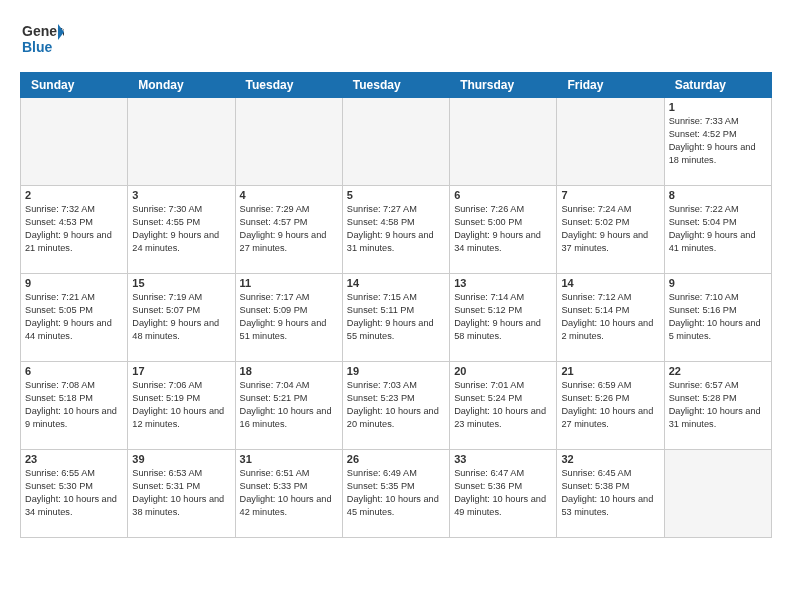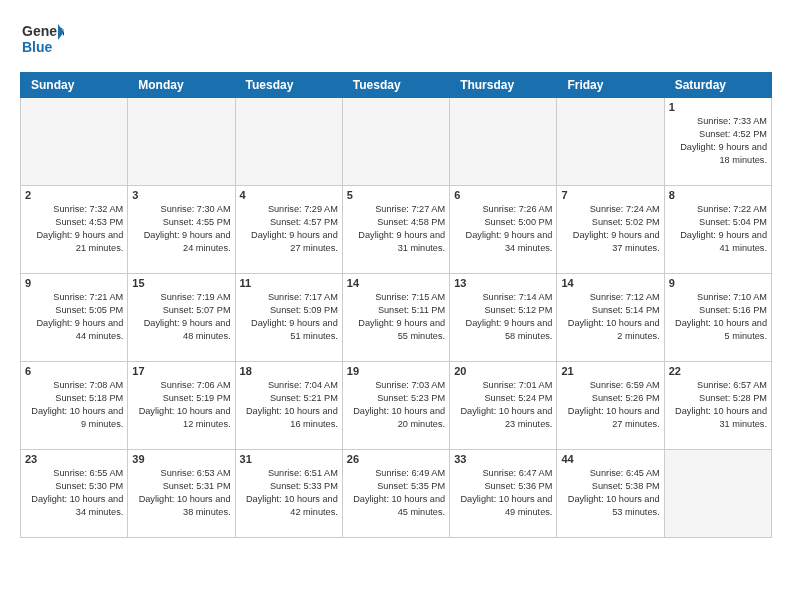--- a/index.html
+++ b/index.html
@@ -72,21 +72,20 @@
       font-size: 11px;
       font-weight: bold;
       color: #333;
       display: block;
       margin-bottom: 2px;
     }
     .day-info {
       font-size: 9.2px;
       color: #333;
       line-height: 1.4;
-      text-align: right;
     }
   </style>
 </head>
 <body>
 
 <div class="page">
   <div class="header">
     <div class="logo">
       <div>
         <svg width="44" height="44" viewBox="0 0 44 44">
@@ -232,20 +231,20 @@
           </td>
           <td>
             <span class="day-num">26</span>
             <div class="day-info">Sunrise: 6:49 AM<br>Sunset: 5:35 PM<br>Daylight: 10 hours and 45 minutes.</div>
           </td>
           <td>
             <span class="day-num">33</span>
             <div class="day-info">Sunrise: 6:47 AM<br>Sunset: 5:36 PM<br>Daylight: 10 hours and 49 minutes.</div>
           </td>
           <td>
-            <span class="day-num">44</span>
+            <span class="day-num">32</span>
             <div class="day-info">Sunrise: 6:45 AM<br>Sunset: 5:38 PM<br>Daylight: 10 hours and 53 minutes.</div>
           </td>
           <td class="empty"></td>
         </tr>
       </tbody>
   </table>
 </div>
 
 </body></html>

